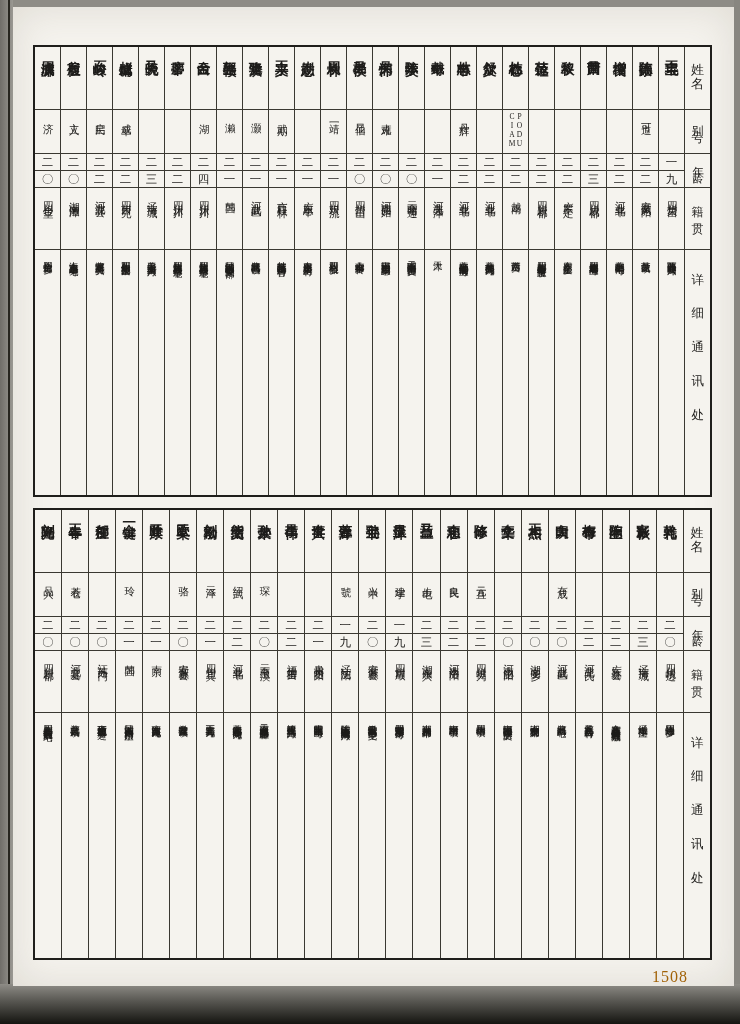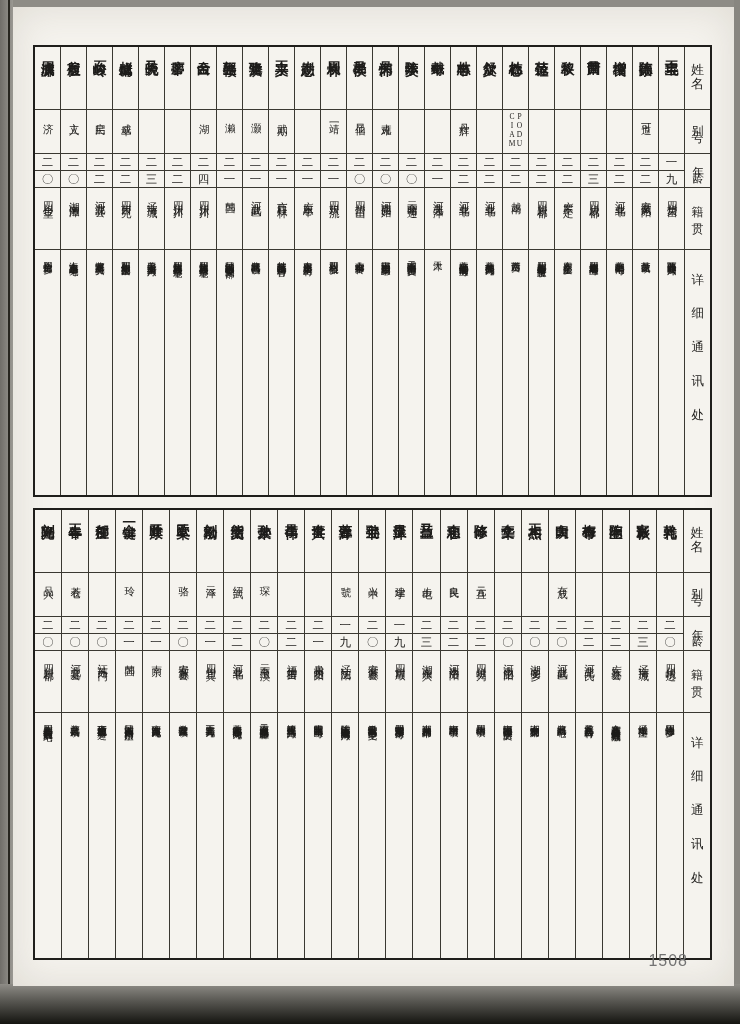--- a/index.html
+++ b/index.html
@@ -56,23 +56,23 @@
   .age-d + .age-d { border-top:1px solid #3a3831; }
 
   
   .h-name   { font-size:13px; letter-spacing:13px; padding-top:6px; }
   .h-alias  { font-size:12px; letter-spacing:8px;  padding-top:5px; }
   .h-age    { font-size:11.5px; letter-spacing:6px; padding-top:3px; }
   .h-native { font-size:12px; letter-spacing:18px; padding-top:8px; }
   .h-addr   { font-size:12.5px; letter-spacing:34px; padding-top:12px; }
 
   .page-number {
-    position:absolute; right:46px; bottom:16px;
-    font-size:16px; letter-spacing:1px; color:#737373;
-    font-family:Liberation Sans, sans-serif;
+    position:absolute; right:46px; bottom:0;
+    font-size:16px; letter-spacing:1px; color:#a16207;
+    font-family:Liberation Serif, serif;
   }
 </style>
 </head>
 <body>
 
 <div class="edge-top"></div>
 <div class="edge-right"></div>
 <div class="edge-left"></div>
 <div class="scan-line"></div>
 <div class="edge-bottom"></div>

